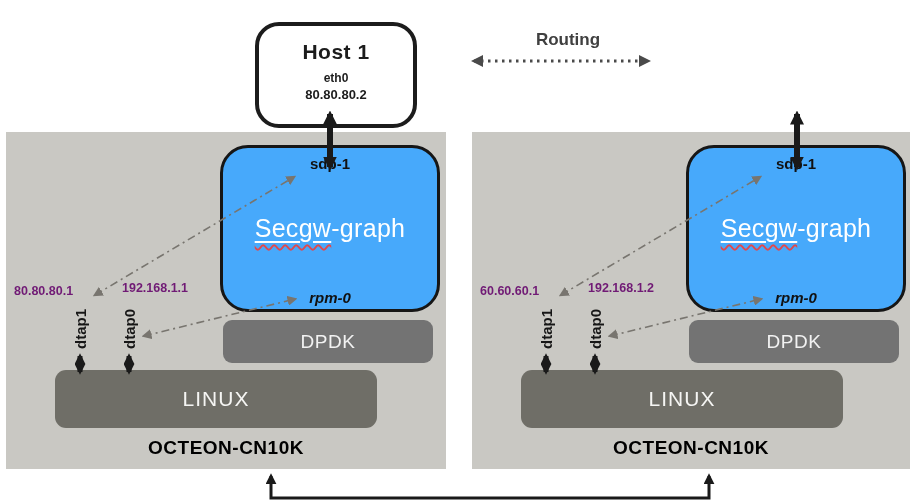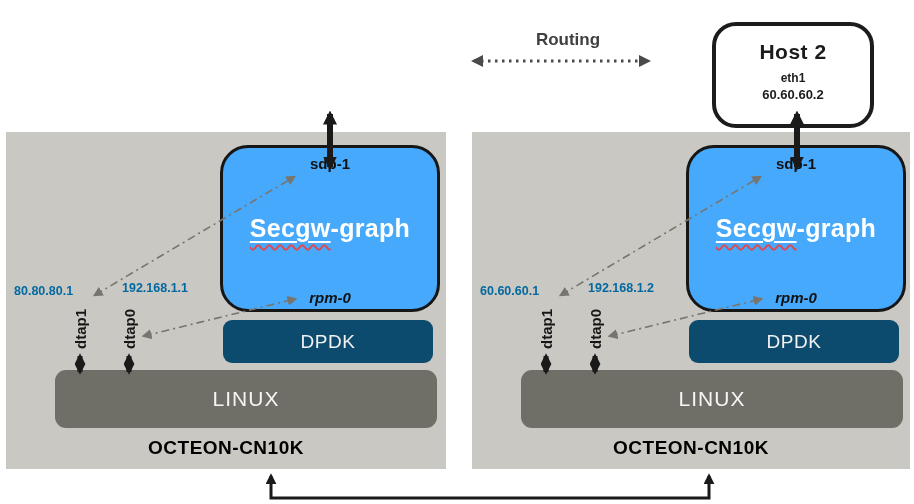--- a/index.html
+++ b/index.html
@@ -27,62 +27,62 @@
   .secgw{
     position:absolute;left:214px;top:13px;width:220px;height:167px;box-sizing:border-box;
     background:#47a9fb;border:3px solid #161616;border-radius:28px;
   }
   .port{position:absolute;left:0;width:100%;text-align:center;font-size:15px;font-weight:800;color:#111;}
   .port.top{top:7px;}
   .port.bottom{bottom:3px;font-style:italic;}
   .app-name{
     position:absolute;left:0;top:0;width:100%;height:100%;
     display:flex;align-items:center;justify-content:center;
-    font-size:25px;font-weight:700;color:#ffffff;letter-spacing:.3px;
+    font-size:25px;font-weight:400;color:#ffffff;letter-spacing:.3px;
   }
   .app-name .u{text-decoration:underline;text-decoration-thickness:2px;text-underline-offset:4px;}
   .app-name .sq{text-decoration:underline wavy #e0484d;text-decoration-thickness:1.5px;text-underline-offset:7px;}
   .dpdk{
     position:absolute;left:217px;top:188px;width:210px;height:43px;
-    background:#0c4a6e;border-radius:9px;color:#f2f2f2;font-size:19px;
+    background:#737373;border-radius:9px;color:#f2f2f2;font-size:19px;
     display:flex;align-items:center;justify-content:center;letter-spacing:.5px;
   }
   .linux{
-    position:absolute;left:49px;top:238px;width:382px;height:58px;
+    position:absolute;left:49px;top:238px;width:322px;height:58px;
     background:#6f6e67;border-radius:11px;color:#f5f5f3;font-size:21px;
     display:flex;align-items:center;justify-content:center;letter-spacing:1px;
   }
   .soc-label{
     position:absolute;left:0;top:305px;width:100%;text-align:center;
     font-size:19px;font-weight:800;color:#000000;letter-spacing:.5px;
   }
-  .ip-label{position:absolute;font-size:12.5px;font-weight:700;color:#0369a1;white-space:nowrap;}
+  .ip-label{position:absolute;font-size:12.5px;font-weight:700;color:#701a75;white-space:nowrap;}
   .ip-tap1{left:8px;top:152px;}
   .ip-tap0{left:116px;top:149px;text-align:center;}
   .tap-label{
     position:absolute;width:60px;height:54px;top:170px;
     display:flex;align-items:center;justify-content:center;
     transform:rotate(-90deg);font-size:15px;font-weight:800;color:#161616;white-space:nowrap;
   }
   .tap1{left:44px;}
   .tap0{left:93px;}
   
   .overlay{position:absolute;left:0;top:0;z-index:5;}
 </style>
 </head>
 <body>
 
 <div class="canvas">
 
+  <div class="host" style="left:255px;">
+    <div class="host-title">Host 1</div>
+    <div class="host-iface">eth0</div>
+    <div class="host-ip">80.80.80.2</div>
+  </div>
 
-  <div class="host" style="left:712px;">
-    <div class="host-title">Host 2</div>
-    <div class="host-iface">eth1</div>
-    <div class="host-ip">60.60.60.2</div>
-  </div>
 
   <div class="routing-label">Routing</div>
 
   <div class="panel" style="left:6px;">
     <div class="secgw">
       <div class="port top">sdp-1</div>
       <div class="app-name">
           <span class="u"><span class="sq">Secgw</span></span>
           <span>-graph</span>
         </div>

